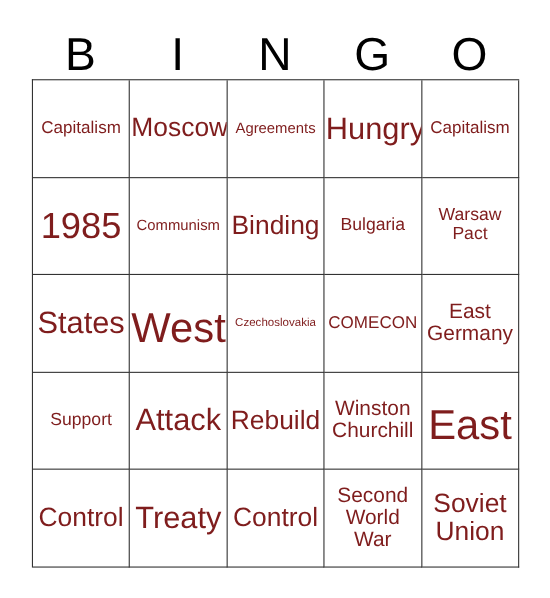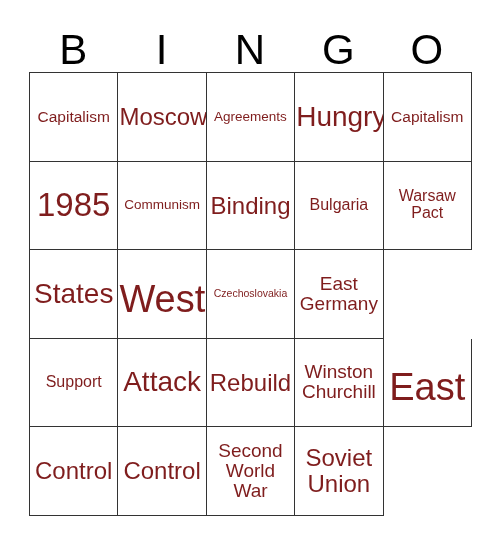--- a/index.html
+++ b/index.html
@@ -153,20 +153,23 @@
       <div class="cell">
         <span class="cell-text fs-xl">States</span>
       </div>
       <div class="cell">
         <span class="cell-text fs-xxxl">West</span>
       </div>
       <div class="cell">
         <span class="cell-text fs-xxs">Czechoslovakia</span>
       </div>
       <div class="cell">
+        <span class="cell-text fs-s">COMECON</span>
+      </div>
+      <div class="cell">
         <span class="cell-text fs-m">East
 Germany</span>
       </div>
     </div>
 
     <div class="grid-row">
       <div class="cell">
         <span class="cell-text fs-ml">Support</span>
       </div>
       <div class="cell">
@@ -180,20 +183,23 @@
 Churchill</span>
       </div>
       <div class="cell">
         <span class="cell-text fs-xxxl">East</span>
       </div>
     </div>
 
     <div class="grid-row">
       <div class="cell">
         <span class="cell-text fs-l">Control</span>
+      </div>
+      <div class="cell">
+        <span class="cell-text fs-xl">Treaty</span>
       </div>
       <div class="cell">
         <span class="cell-text fs-l">Control</span>
       </div>
       <div class="cell">
         <span class="cell-text fs-m">Second
 World
 War</span>
       </div>
       <div class="cell">

